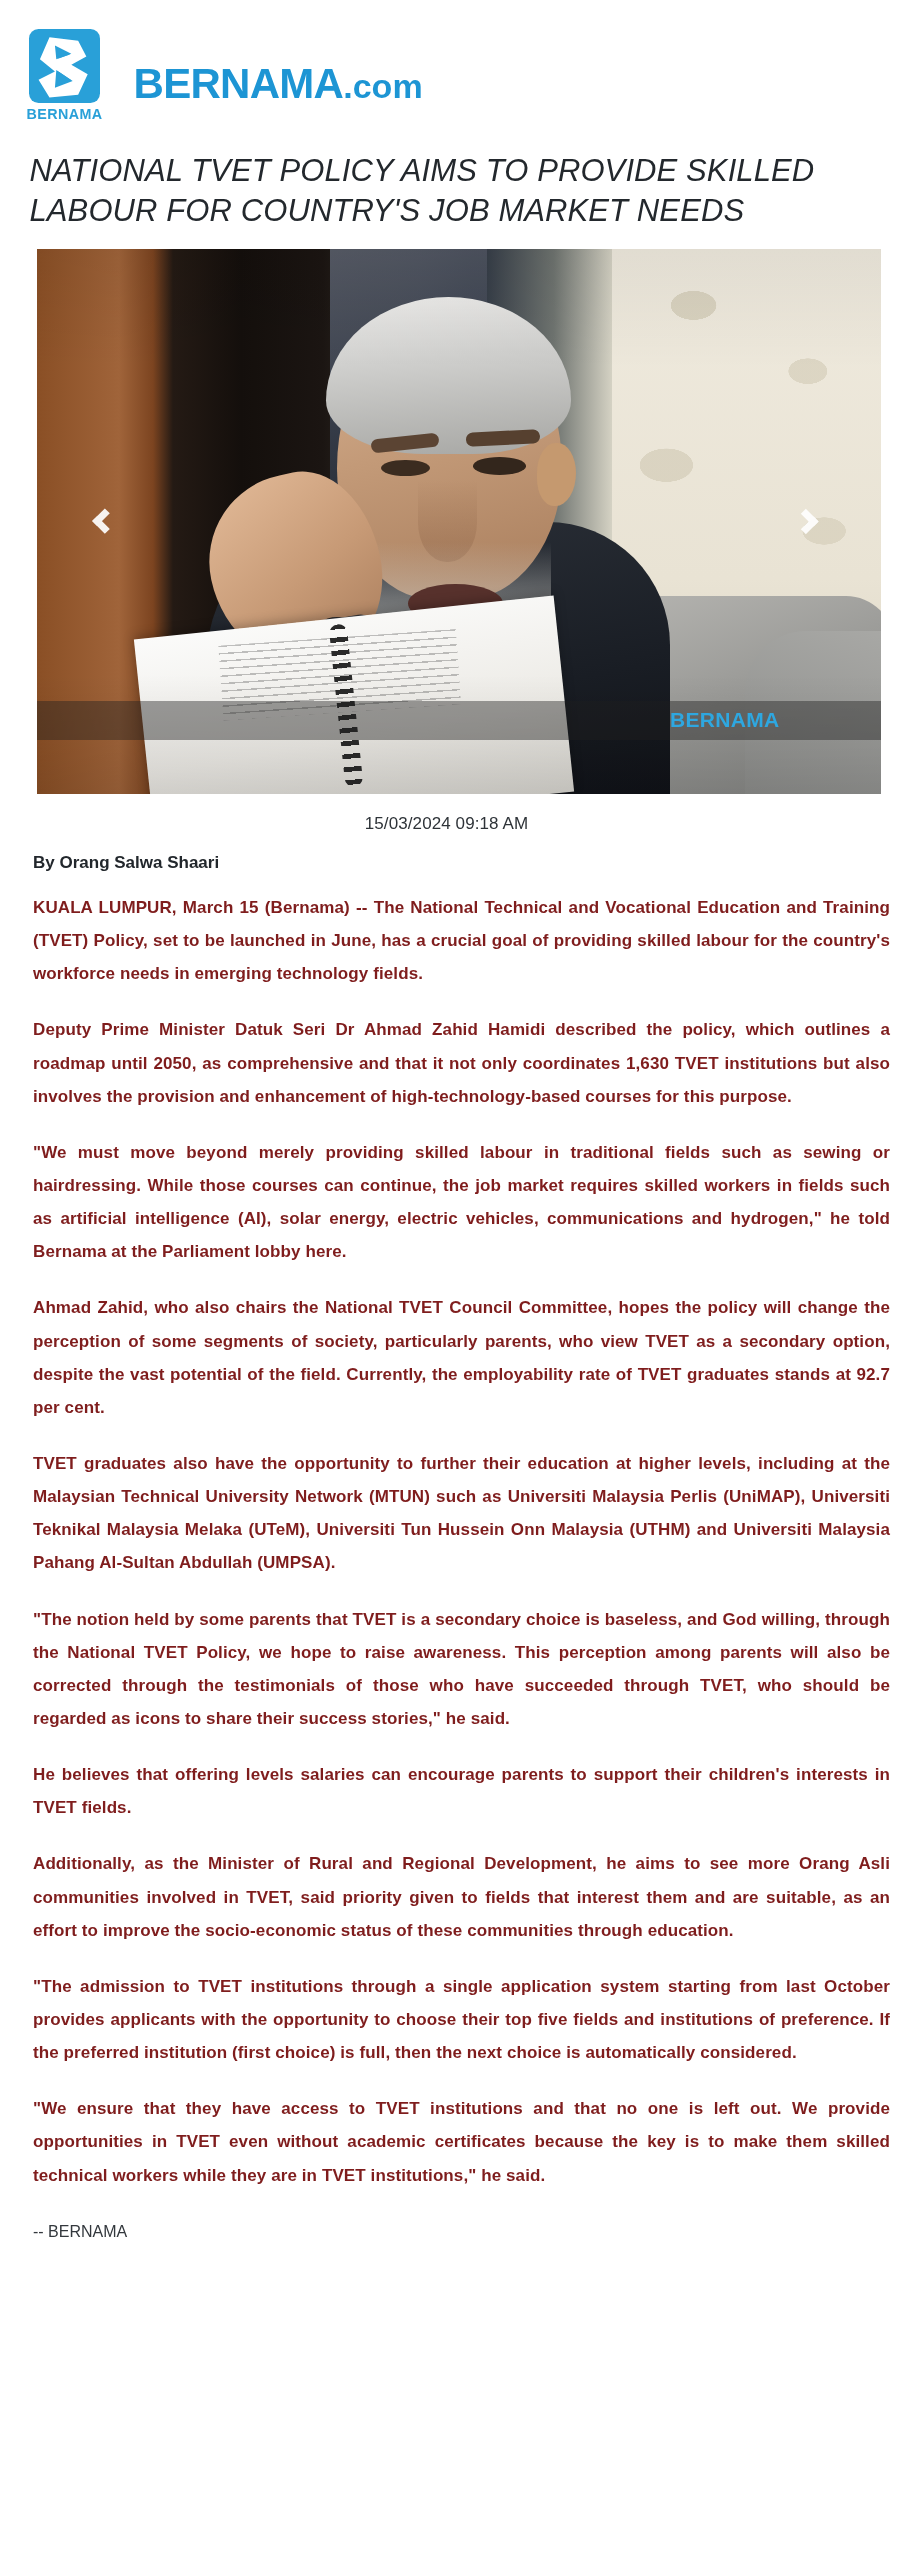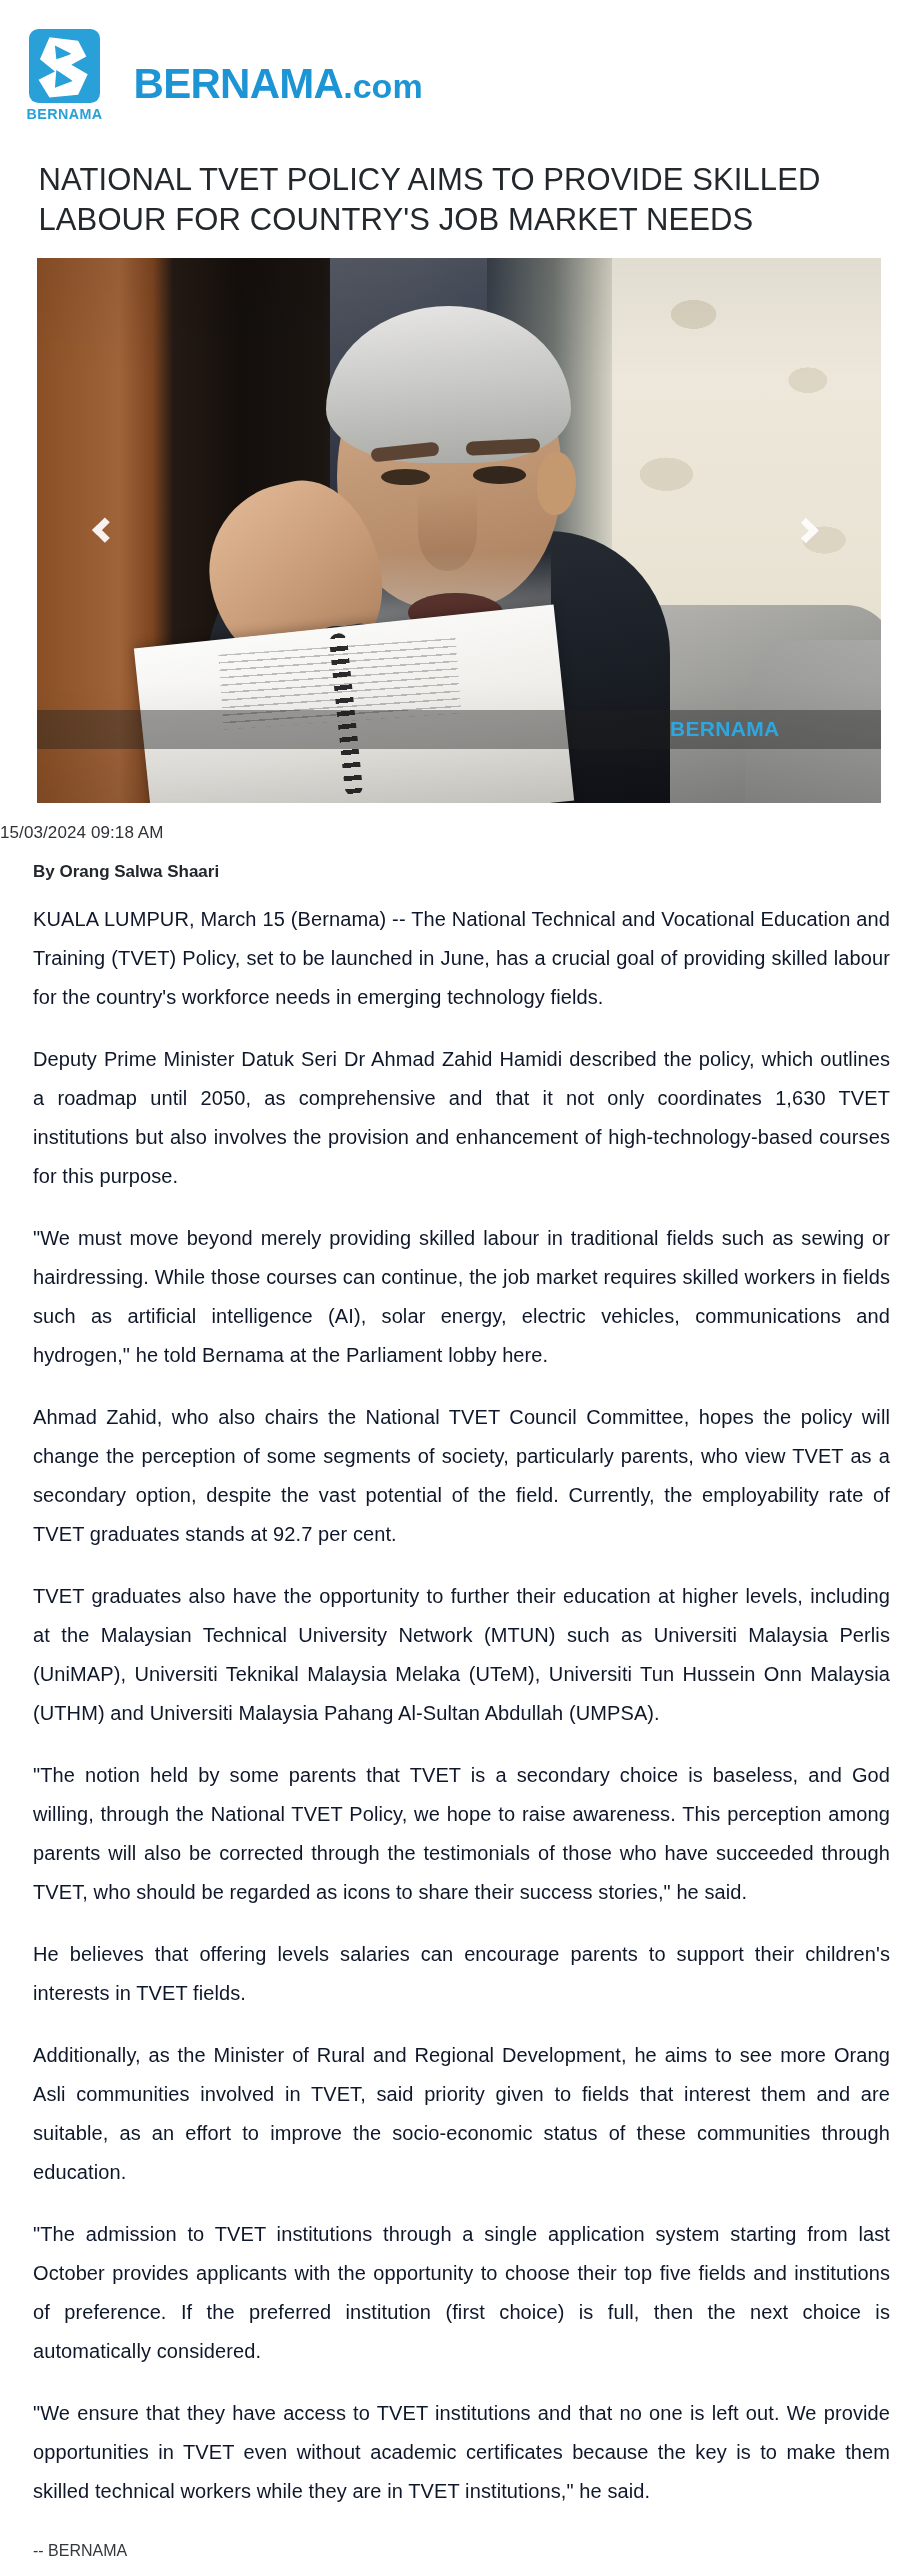--- a/index.html
+++ b/index.html
@@ -70,21 +70,22 @@
   }
 
   
   .headline {
     padding: 2.7px 41px 0 24.5px;
     font-size: 31px;
     line-height: 1.30;
     font-weight: 400;
     color: #23282d;
     letter-spacing: 0.1px;
-    margin: 14px;
+    margin: 5px;
+    font-style: italic;
   }
 
   
   .hero-wrap {
     margin: 17.7px 0 0 37px;
     width: 844px;
     height: 545px;
     position: relative;
     overflow: hidden;
     background: #3a3a3a;
@@ -304,43 +305,44 @@
   .hero-watermark span {
     margin-left: 633px;
     color: #2ea7e0;
     font-size: 21px;
     font-weight: 700;
     letter-spacing: 0.3px;
   }
 
   
   .timestamp {
-    text-align: left;
+    text-align: center;
     padding: 20.4px 27px 0 0;
     font-size: 17px;
     color: #2e3338;
     letter-spacing: 0.1px;
   }
   .byline {
     padding: 19px 0 0 33px;
     font-size: 17px;
     font-weight: 700;
     color: #22272c;
   }
 
   .article {
     padding: 17.7px 30px 27px 33px;
   }
   .article p {
     margin: 0 0 23px 0;
-    font-size: 20px;
+    font-size: 17px;
     line-height: 1.95;
-    color: #0f172a;
+    color: #7f1d1d;
     text-align: justify;
     letter-spacing: 0.1px;
+    font-weight: bold;
   }
   .article p:last-child { margin-bottom: 0; }
   .signoff {
     font-size: 16px;
     color: #33383d;
     padding: 4.1px 0 41px 33px;
   }
 </style>
 </head>
 <body>

